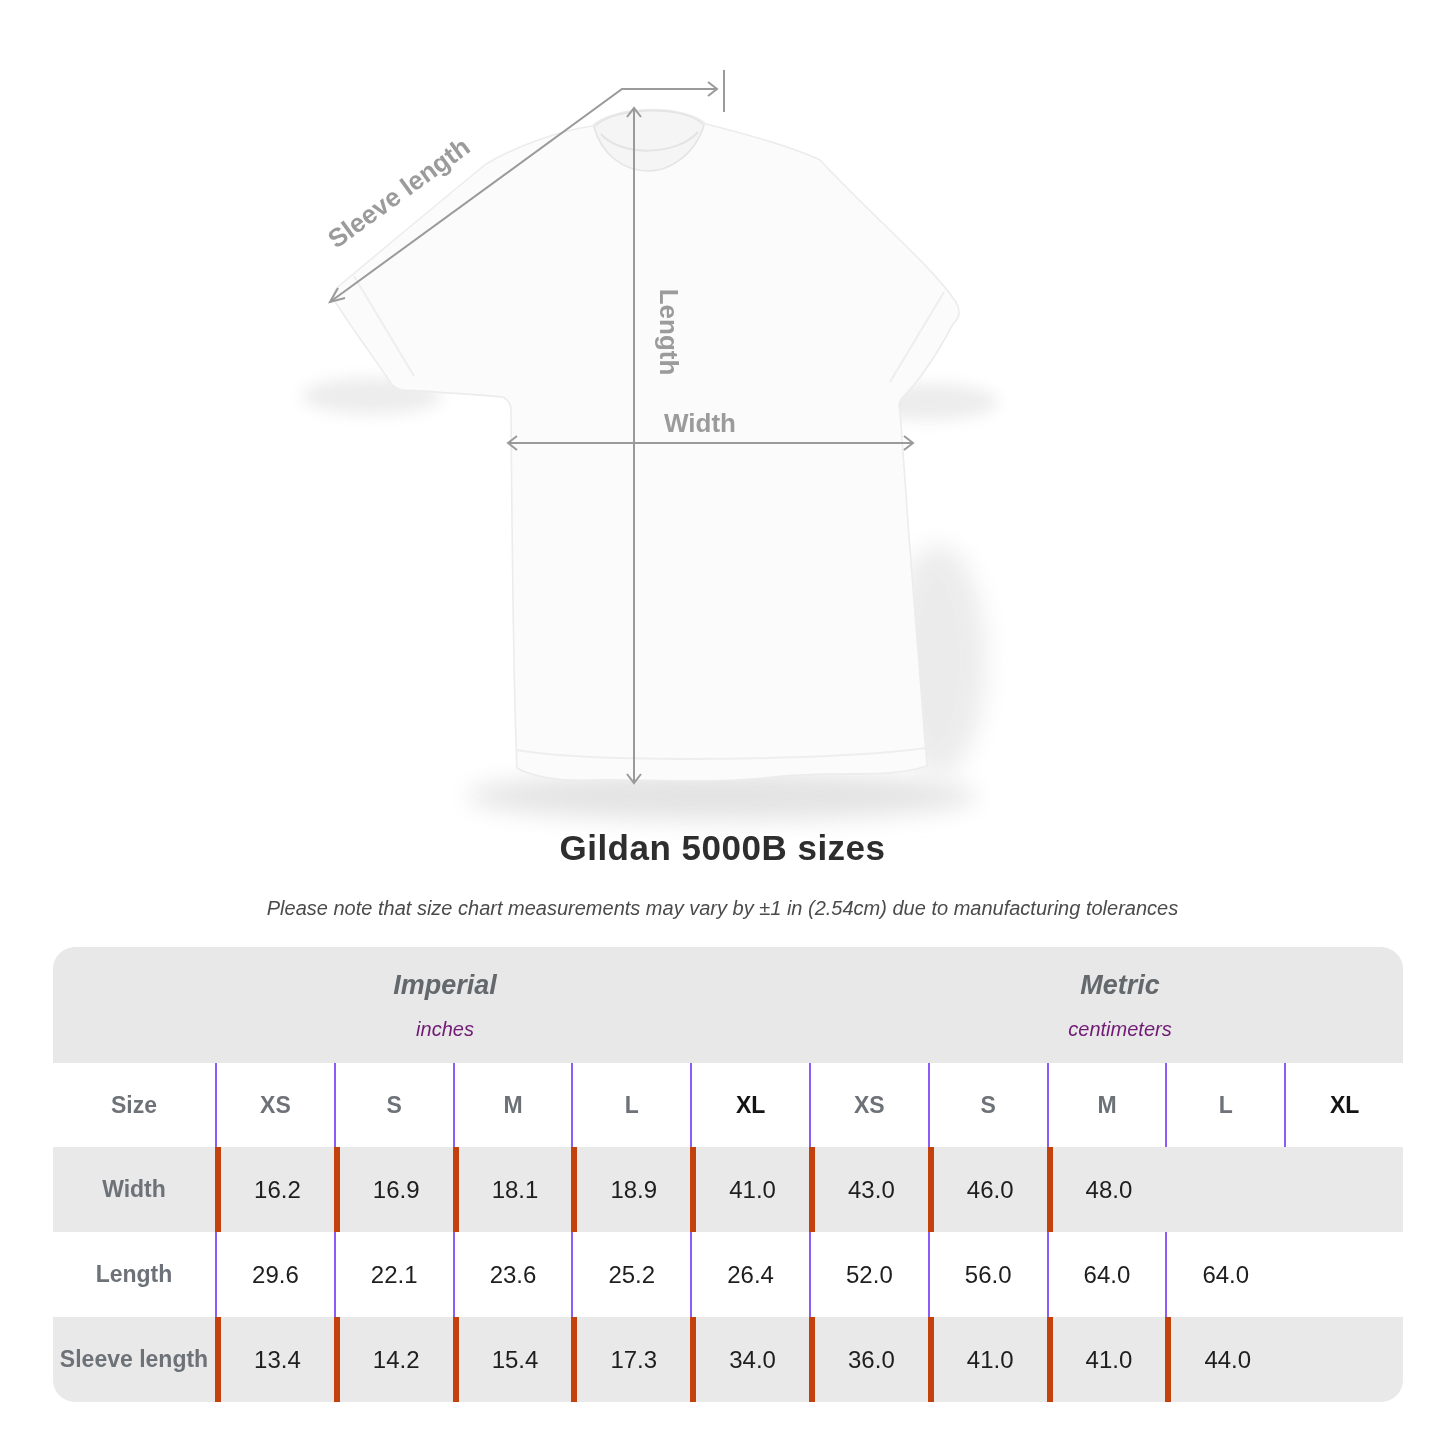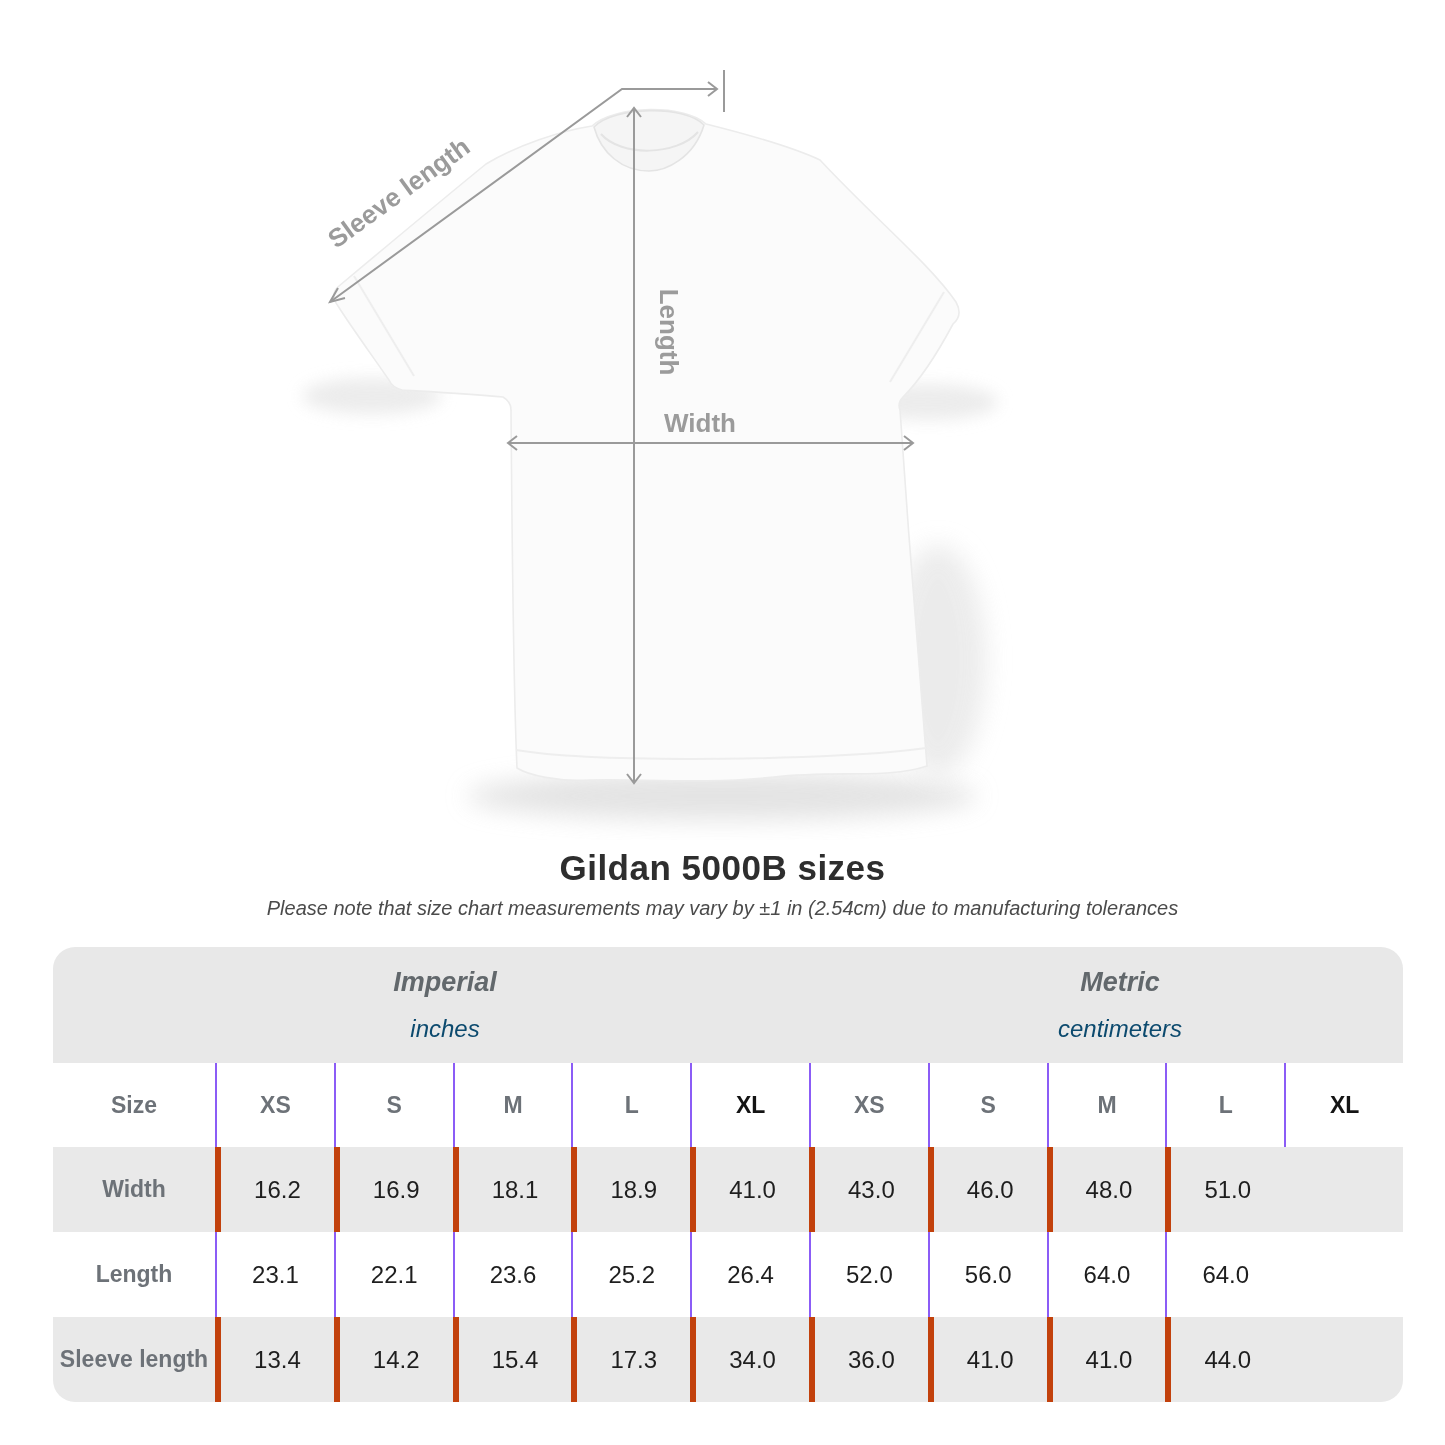--- a/index.html
+++ b/index.html
@@ -8,41 +8,41 @@
     position:relative; width:1445px; height:1445px;
     background:#ffffff; overflow:hidden;
     font-family:"Liberation Sans", sans-serif;
   }
 
   
   .figure-svg { position:absolute; left:0; top:0; }
 
   
   .chart-title {
-    position:absolute; left:0; top:848px; width:100%;
+    position:absolute; left:0; top:828px; width:100%;
     text-align:center; font-size:35px; font-weight:bold; color:#2e2e2e;
     letter-spacing:0.5px;
   }
   .chart-subtitle {
     position:absolute; left:0; top:897px; width:100%;
     text-align:center; font-size:20px; font-style:italic; color:#4b4b4b;
   }
 
   
   .size-table {
     position:absolute; left:53px; top:947px; width:1350px;
     border-radius:22px; overflow:hidden;
   }
   .units-row {
     display:grid; grid-template-columns:56% 44%;
     background:#e8e8e8; height:116px;
   }
   .unit-cell { display:flex; flex-direction:column; align-items:center; justify-content:center;padding-left:28px; }
   .unit-name { font-size:27px; font-weight:bold; font-style:italic; color:#62686c; }
-  .unit-sub  { font-size:24px; font-style:italic; color:#0c4a6e; margin-top:17px; }
+  .unit-sub  { font-size:20px; font-style:italic; color:#701a75; margin-top:17px; }
 
   .t-row { display:grid; grid-template-columns:12% repeat(10, 8.8%); }
   .t-row.hdr   { height:84px; background:#ffffff; }
   .t-row.light { height:85px; background:#ffffff; }
   .t-row.shade { height:85px; background:#e9e9e9; }
 
   .cell {
     display:flex; align-items:center; justify-content:center;
     font-size:24px; color:#1e1e1e;
   }
@@ -167,26 +167,25 @@
     <div class="t-row shade">
       <div class="cell rowlabel">Width</div>
       <div class="cell val">16.2</div>
       <div class="cell val">16.9</div>
       <div class="cell val">18.1</div>
       <div class="cell val">18.9</div>
       <div class="cell val">41.0</div>
       <div class="cell val">43.0</div>
       <div class="cell val">46.0</div>
       <div class="cell val">48.0</div>
-      <div class="cell val">51.0</div>
     </div>
 
     <div class="t-row light">
       <div class="cell rowlabel">Length</div>
-      <div class="cell val">23.1</div>
+      <div class="cell val">29.6</div>
       <div class="cell val">22.1</div>
       <div class="cell val">23.6</div>
       <div class="cell val">25.2</div>
       <div class="cell val">26.4</div>
       <div class="cell val">52.0</div>
       <div class="cell val">56.0</div>
       <div class="cell val">64.0</div>
       <div class="cell val">64.0</div>
     </div>
 

